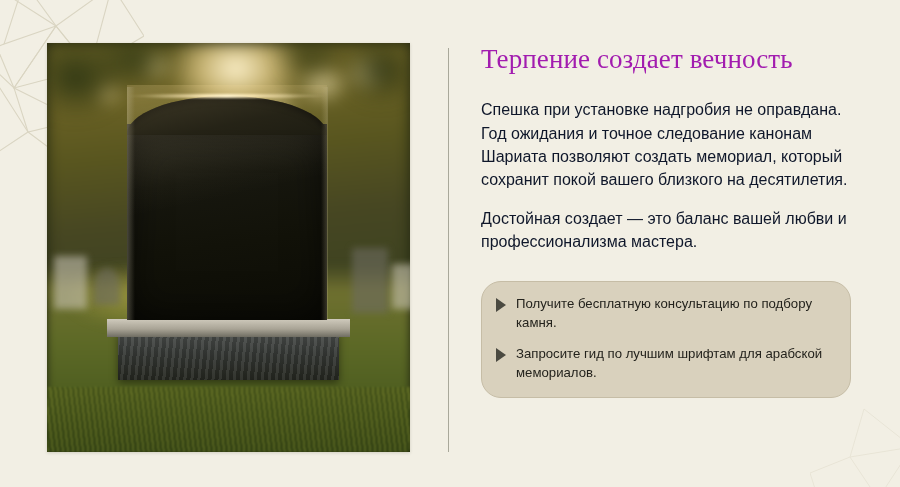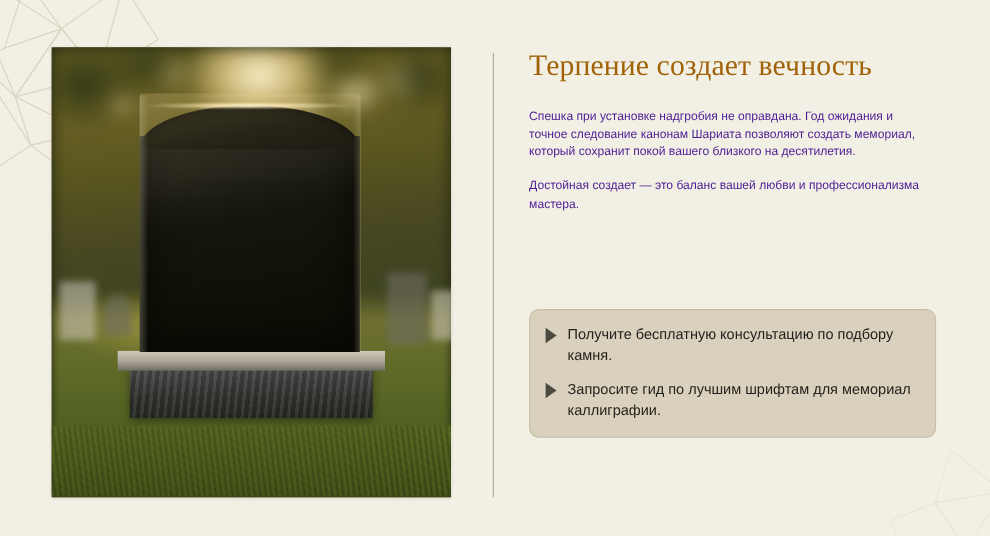--- a/index.html
+++ b/index.html
@@ -111,32 +111,32 @@
     background:linear-gradient(270deg, rgba(190,180,140,.30), rgba(190,180,140,0));
   }
 
   
   .divider{position:absolute;left:448px;top:48px;width:1px;height:404px;background:#a9a89a;}
 
   
   .right{position:absolute;left:481px;top:40px;width:372px;}
   .title{
     font-family:"Liberation Serif", serif;
-    font-size:27px;line-height:1.42;color:#a16207;
+    font-size:27px;line-height:1.42;color:#a21caf;
     margin:0 0 20px 0;font-weight:400;letter-spacing:.1px;
   }
   .para{
-    font-size:11px;line-height:1.46;color:#4c1d95;margin:0 0 15px 0;
+    font-size:16px;line-height:1.46;color:#0f172a;margin:0 0 15px 0;
     max-width:368px;
   }
   .para:last-of-type{margin-bottom:18px;}
 
   .cta-box{
     position:absolute;left:481px;top:281px;width:370px;
-    background:#d9d1bd;border:1px solid #c6bda6;border-radius:9px;
+    background:#d9d1bd;border:1px solid #c6bda6;border-radius:20px;
     padding:13px 16px 14px 14px;box-sizing:border-box;
   }
   .cta-item{display:flex;align-items:flex-start;gap:10px;margin-bottom:13px;}
   .cta-item:last-child{margin-bottom:0;}
   .tri{
     flex:0 0 auto;margin-top:3px;
     width:0;height:0;border-left:10px solid #4b4a41;
     border-top:7px solid transparent;border-bottom:7px solid transparent;
   }
   .cta-text{font-size:13.2px;line-height:1.42;color:#24231d;}
@@ -206,17 +206,17 @@
     <p class="para">Достойная создает — это баланс вашей любви и профессионализма мастера.</p>
   </div>
 
   <div class="cta-box">
     <div class="cta-item">
       <span class="tri"></span>
       <span class="cta-text">Получите бесплатную консультацию по подбору камня.</span>
     </div>
     <div class="cta-item">
       <span class="tri"></span>
-      <span class="cta-text">Запросите гид по лучшим шрифтам для мемориал каллиграфии.</span>
+      <span class="cta-text">Запросите гид по лучшим шрифтам для арабской мемориалов.</span>
     </div>
   </div>
 
 </div>
 
 </body></html>

